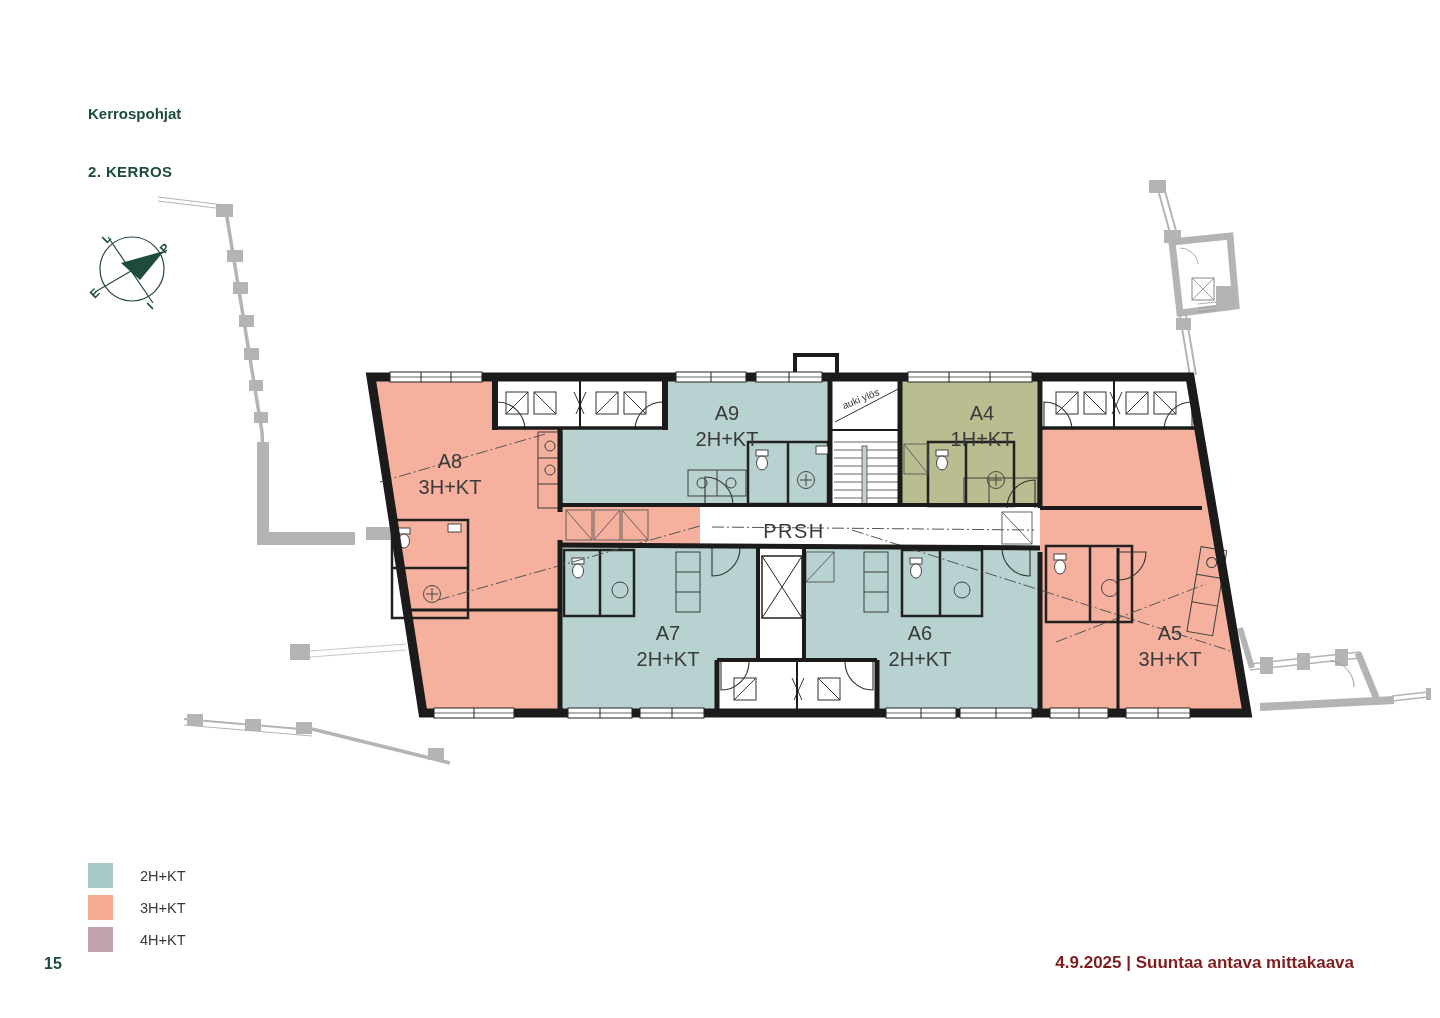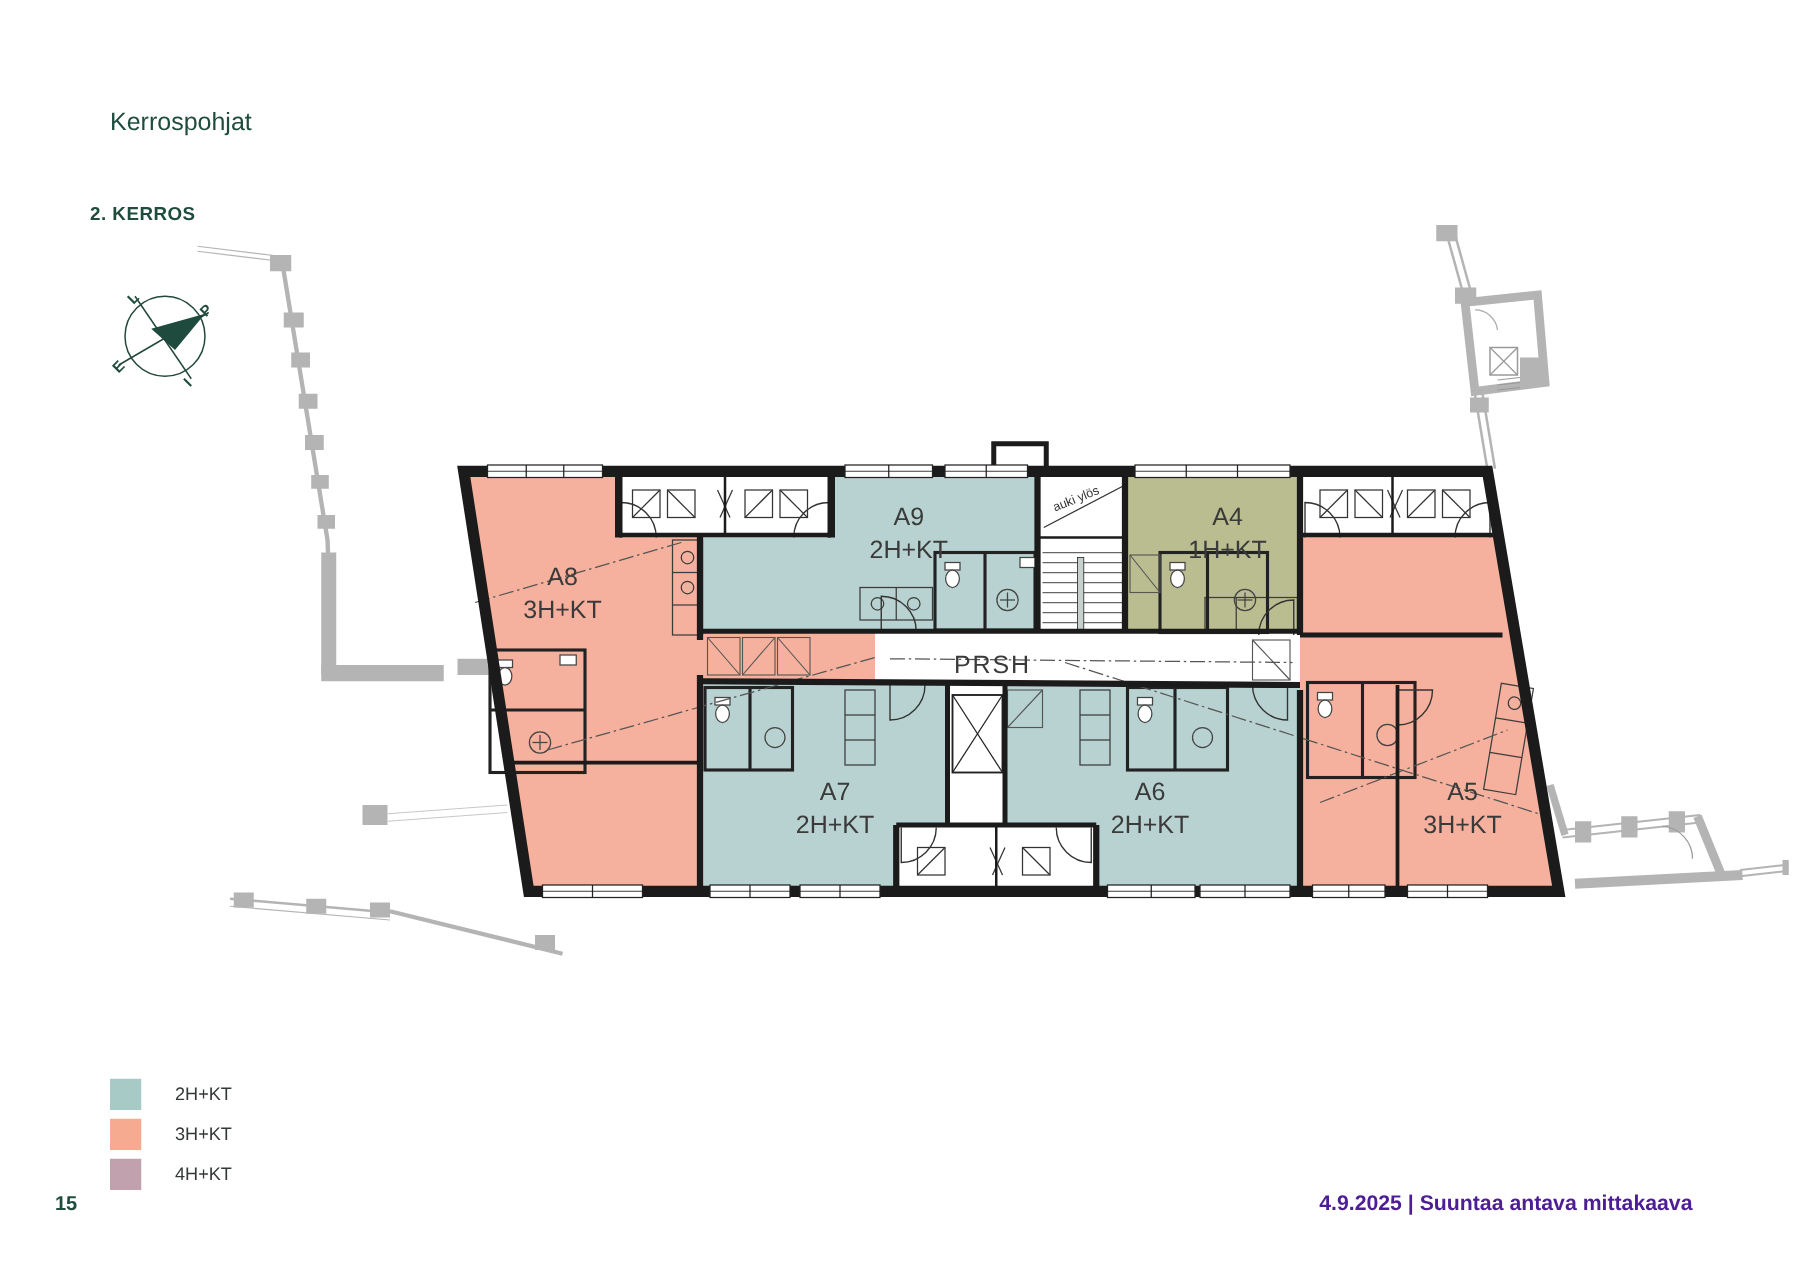--- a/index.html
+++ b/index.html
@@ -1,28 +1,28 @@
 <!DOCTYPE html>
 <html><head>
 <meta charset="utf-8">
 <style>
   html,body{margin:0;padding:0}
   body{width:1440px;height:1018px;background:#ffffff;position:relative;overflow:hidden;
        font-family:"Liberation Sans",sans-serif;}
   .header{position:absolute;left:88px;top:82px;color:#1f4c3e;}
   .title{font-size:27px;font-weight:700;letter-spacing:.2px;}
-  .subtitle{font-size:20px;font-weight:400;margin-top:5px;}
-  .floor-label{position:absolute;left:72px;top:163px;font-size:15px;font-weight:700;
+  .subtitle{font-size:15px;font-weight:700;margin-top:23px;}
+  .floor-label{position:absolute;left:88px;top:163px;font-size:15px;font-weight:700;
        color:#1f4c3e;letter-spacing:.4px;}
   .legend{position:absolute;left:88px;top:863px;}
   .legend-row{display:flex;align-items:center;height:25px;margin-bottom:7px;}
   .legend-swatch{width:25px;height:25px;margin-right:27px;flex:0 0 auto;}
   .legend-label{font-size:14.5px;color:#333a36;font-weight:500;}
   .page-number{position:absolute;left:44px;top:955px;font-size:16px;font-weight:700;color:#1f4c3e;}
-  .footer-note{position:absolute;right:86px;top:953px;font-size:17px;font-weight:700;color:#4c1d95;}
+  .footer-note{position:absolute;right:86px;top:953px;font-size:17px;font-weight:700;color:#7f1d1d;}
   svg.plan{position:absolute;left:0;top:0;width:1440px;height:1018px;}
   text{font-family:"Liberation Sans",sans-serif;}
   .apt-id,.apt-type{font-size:20px;fill:#3a3a3a;}
   .prsh{font-size:20px;fill:#3a3a3a;letter-spacing:1.5px;}
   .auki{font-size:10px;fill:#333;}
   .cletter{font-size:12px;font-weight:700;fill:#1f4c3e;}
 </style>
 </head>
 <body>
 

